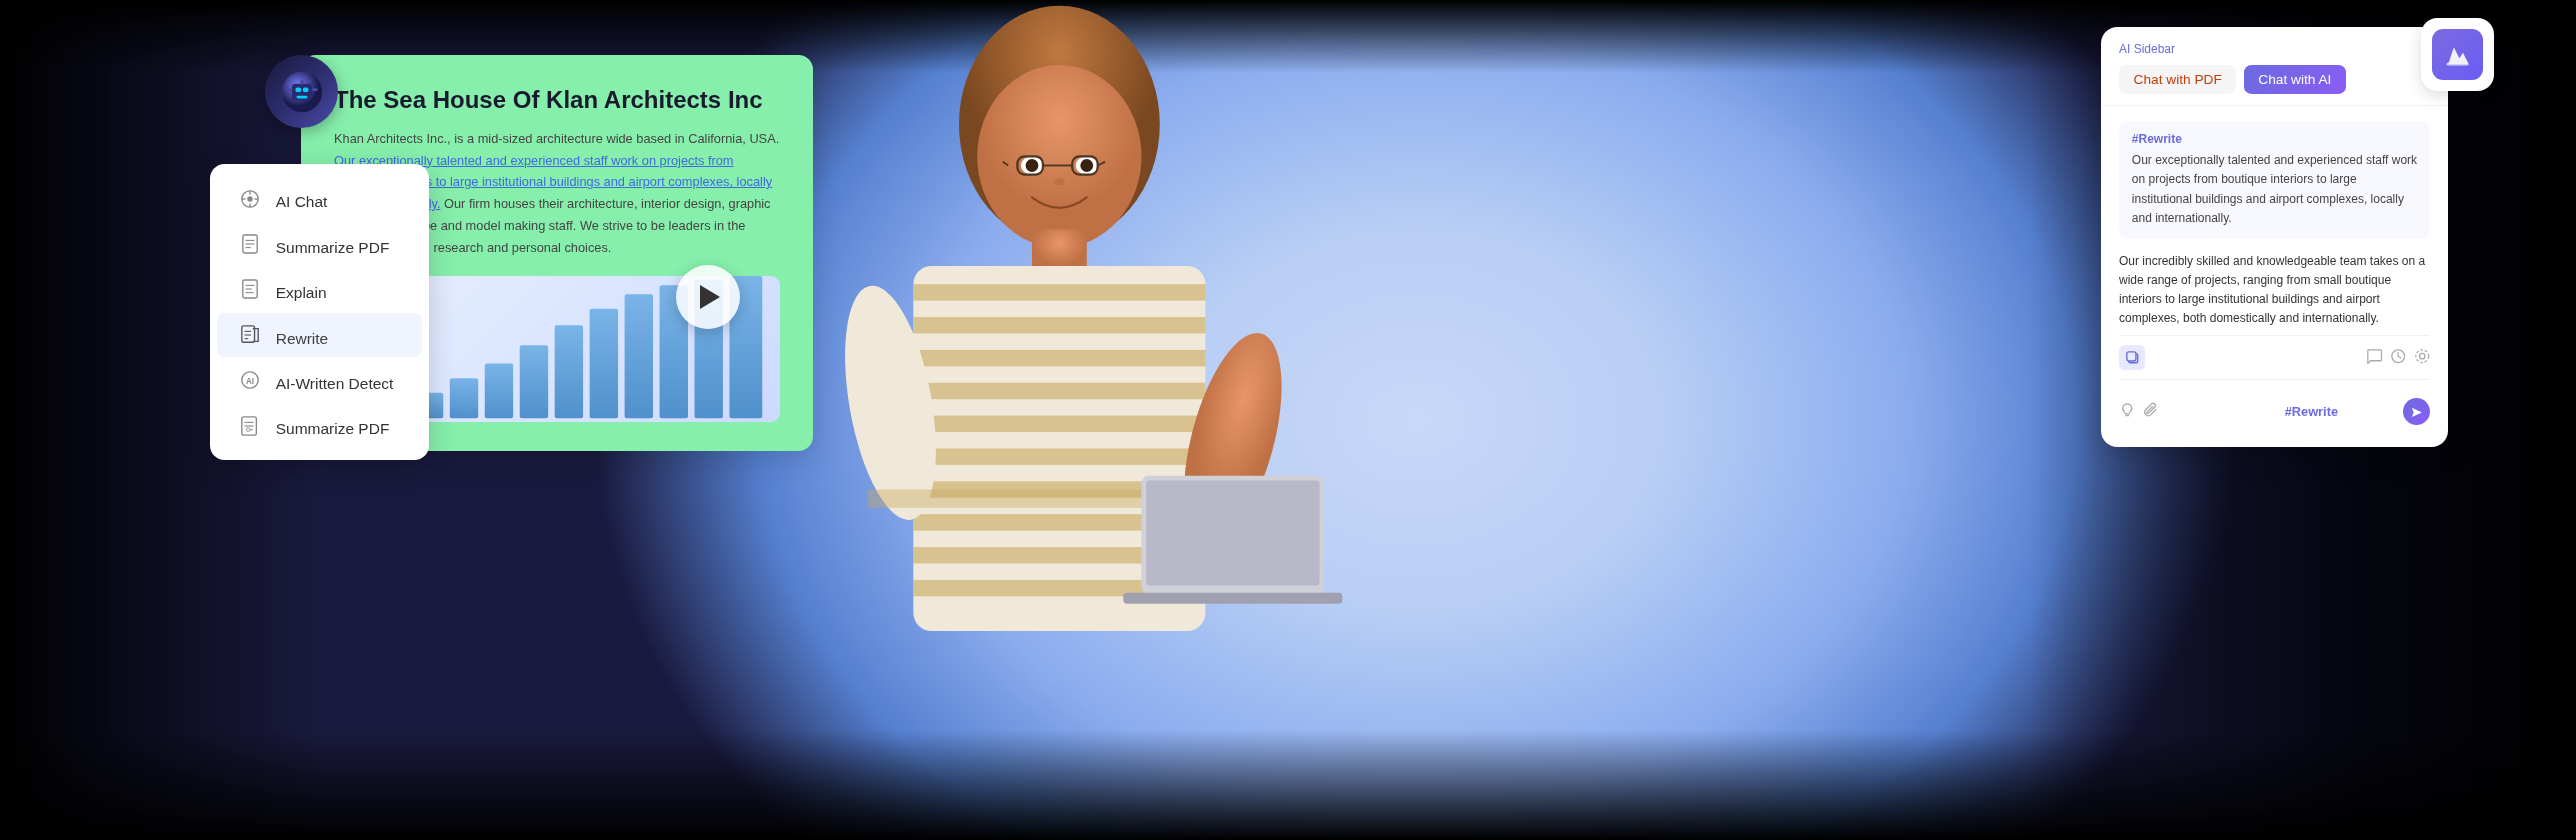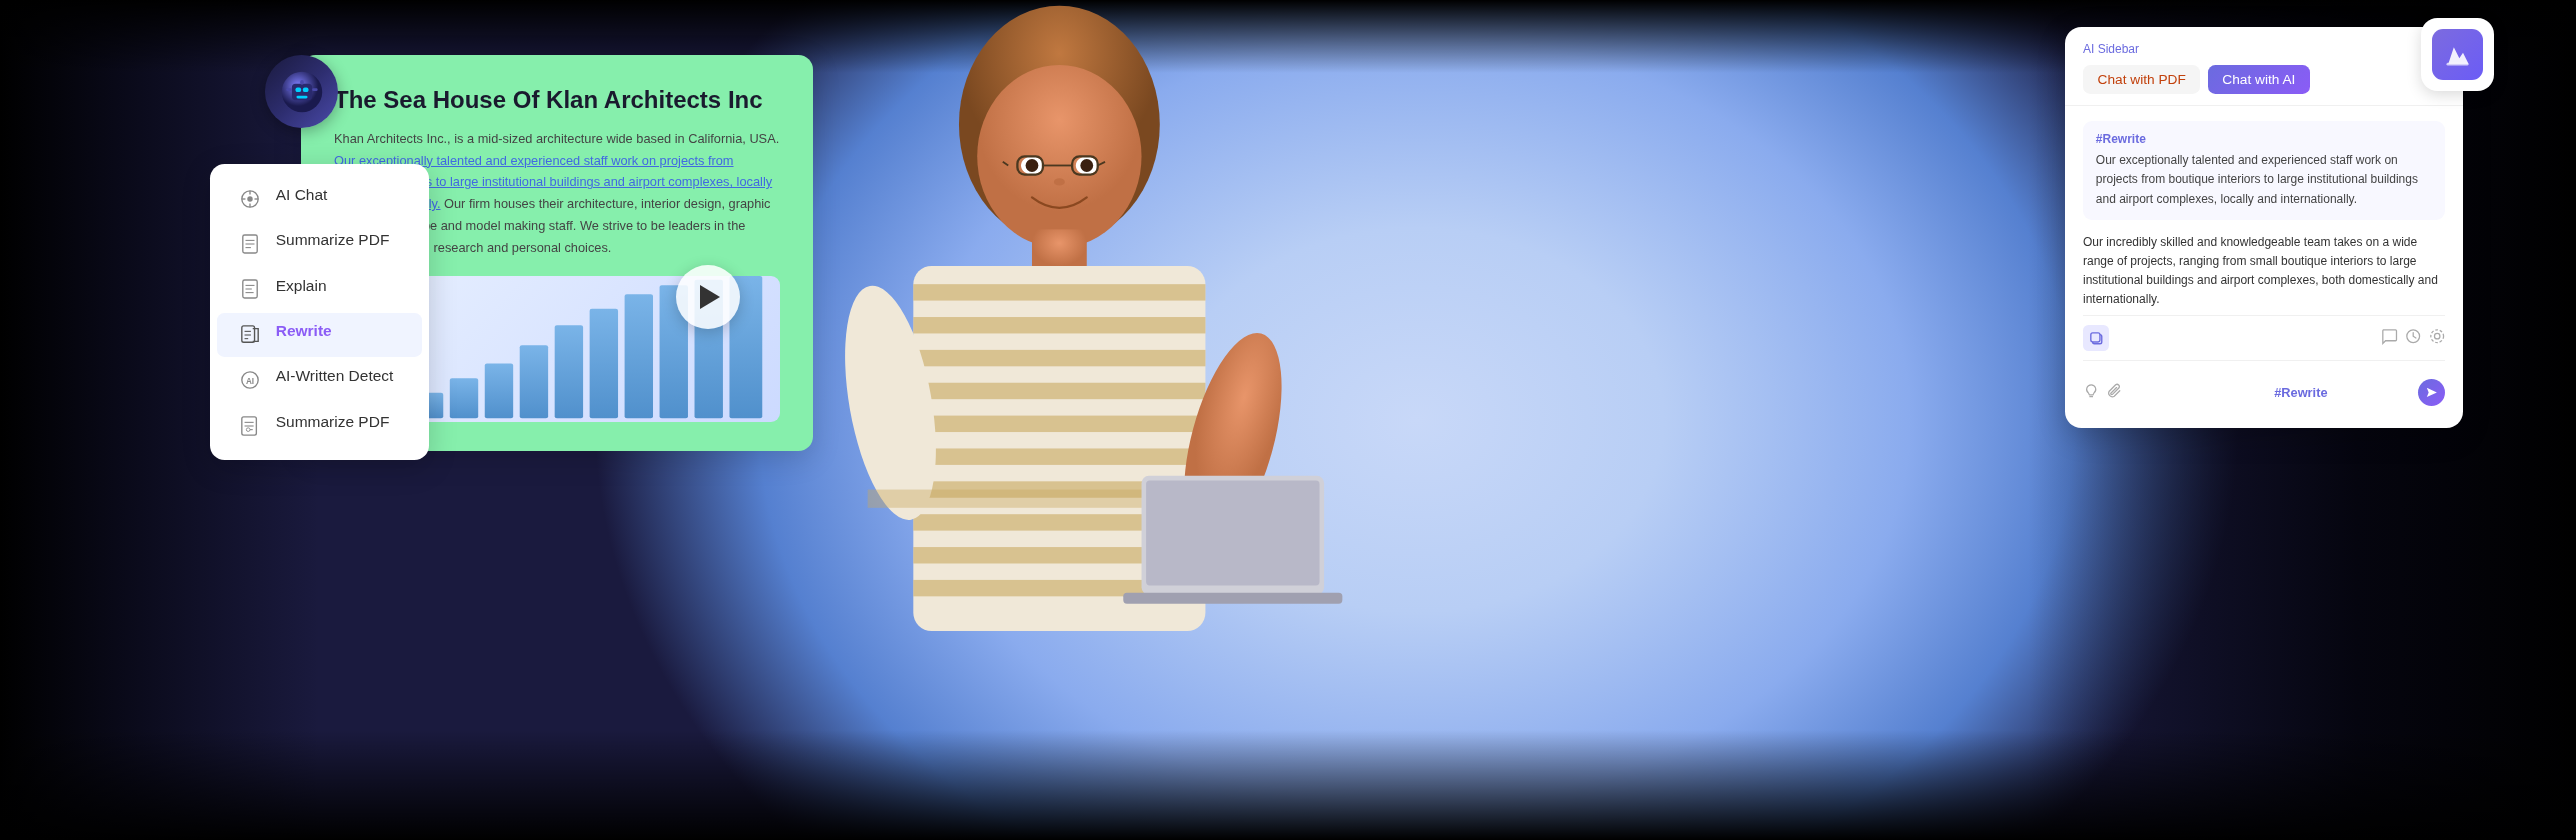--- a/index.html
+++ b/index.html
@@ -58,42 +58,42 @@
       width: 219px;
       background: #fff;
       border-radius: 14.6px;
       padding: 11px 0;
       z-index: 5;
       box-shadow: 0 7.3px 29px rgba(0,0,0,0.18);
     }
 
     .sidebar-item {
       display: flex;
-      align-items: flex-start;
+      align-items: flex-end;
       gap: 12.8px;
       padding: 9px 20px;
       cursor: pointer;
       border-radius: 7.3px;
       margin: 1.8px 7.3px;
     }
     .sidebar-item.active { background: #f0f4ff; }
     .sidebar-item .item-icon {
       width: 25.6px;
       height: 25.6px;
       display: flex;
       align-items: center;
       justify-content: center;
       color: #4c1d95;
     }
     .sidebar-item .item-label {
       font-size: 15.5px;
       color: #333;
       font-weight: 400;
     }
-    .sidebar-item.active .item-label { font-weight: 700; color: #8b5cf6; }
+    .sidebar-item.active .item-label { font-weight: 400; color: #404040; }
 
     
     .document-panel {
       position: absolute;
       left: 301px;
       top: 55px;
       width: 512px;
       background: #86efac;
       border-radius: 14.6px;
       padding: 29px 33px;
@@ -181,23 +181,23 @@
       display: flex;
       align-items: center;
       justify-content: center;
       box-shadow: 0 3.7px 14.6px rgba(0,0,0,0.3);
       font-size: 29px;
     }
 
     
     .ai-sidebar {
       position: absolute;
-      right: 113px;
+      right: 128px;
       top: 27px;
-      width: 398px;
+      width: 347px;
       background: #fff;
       border-radius: 16.4px;
       z-index: 5;
       box-shadow: 0 7.3px 29px rgba(0,0,0,0.2);
       overflow: hidden;
     }
 
     .ai-sidebar-header {
       padding: 14.6px 18px 11px;
       border-bottom: 0.9px solid #f0f0f0;

